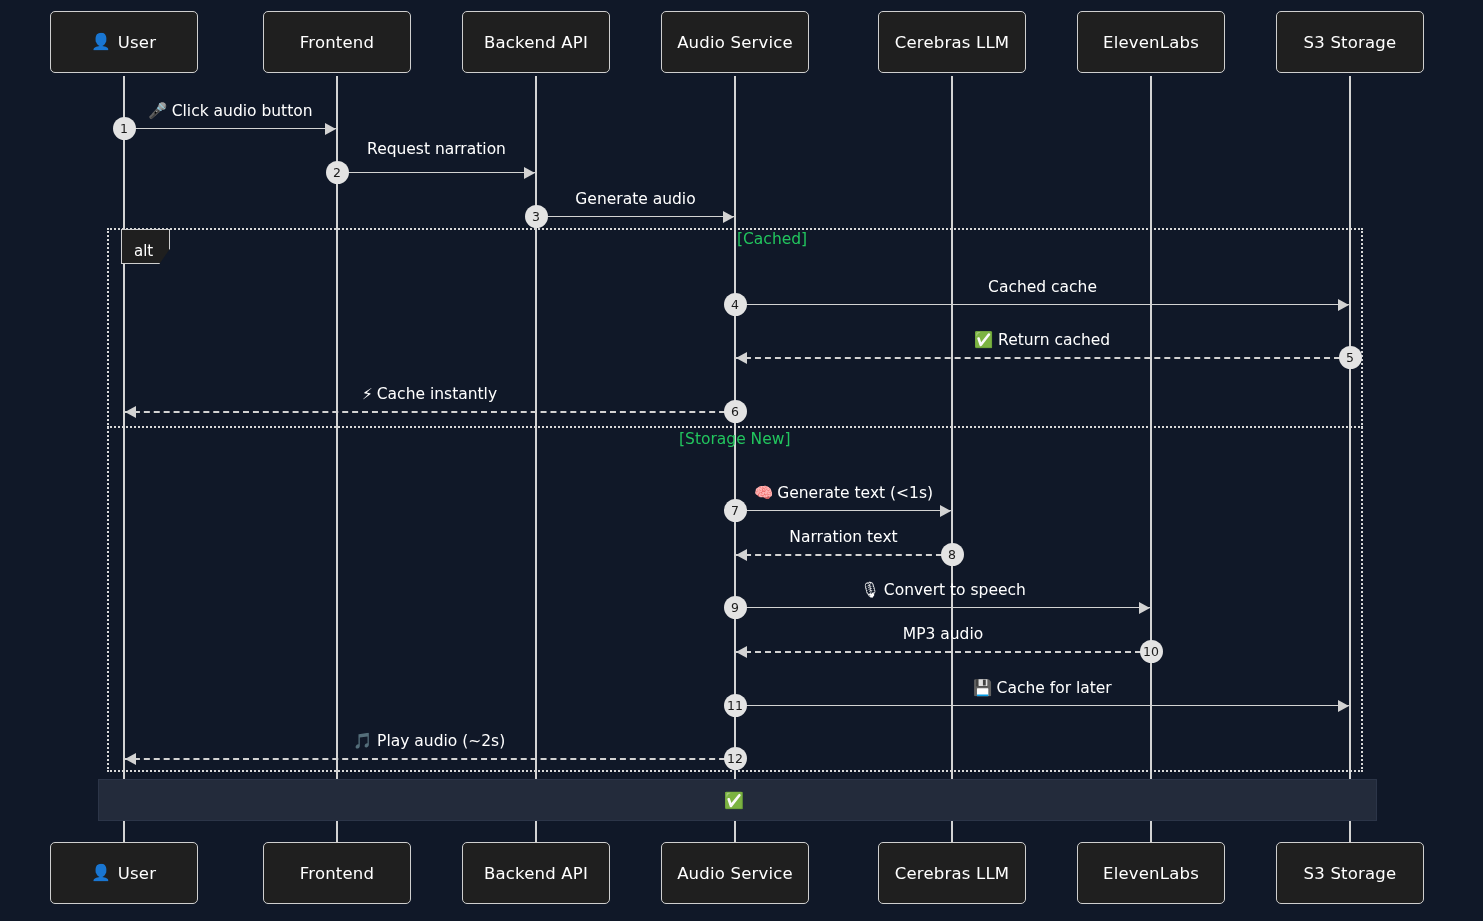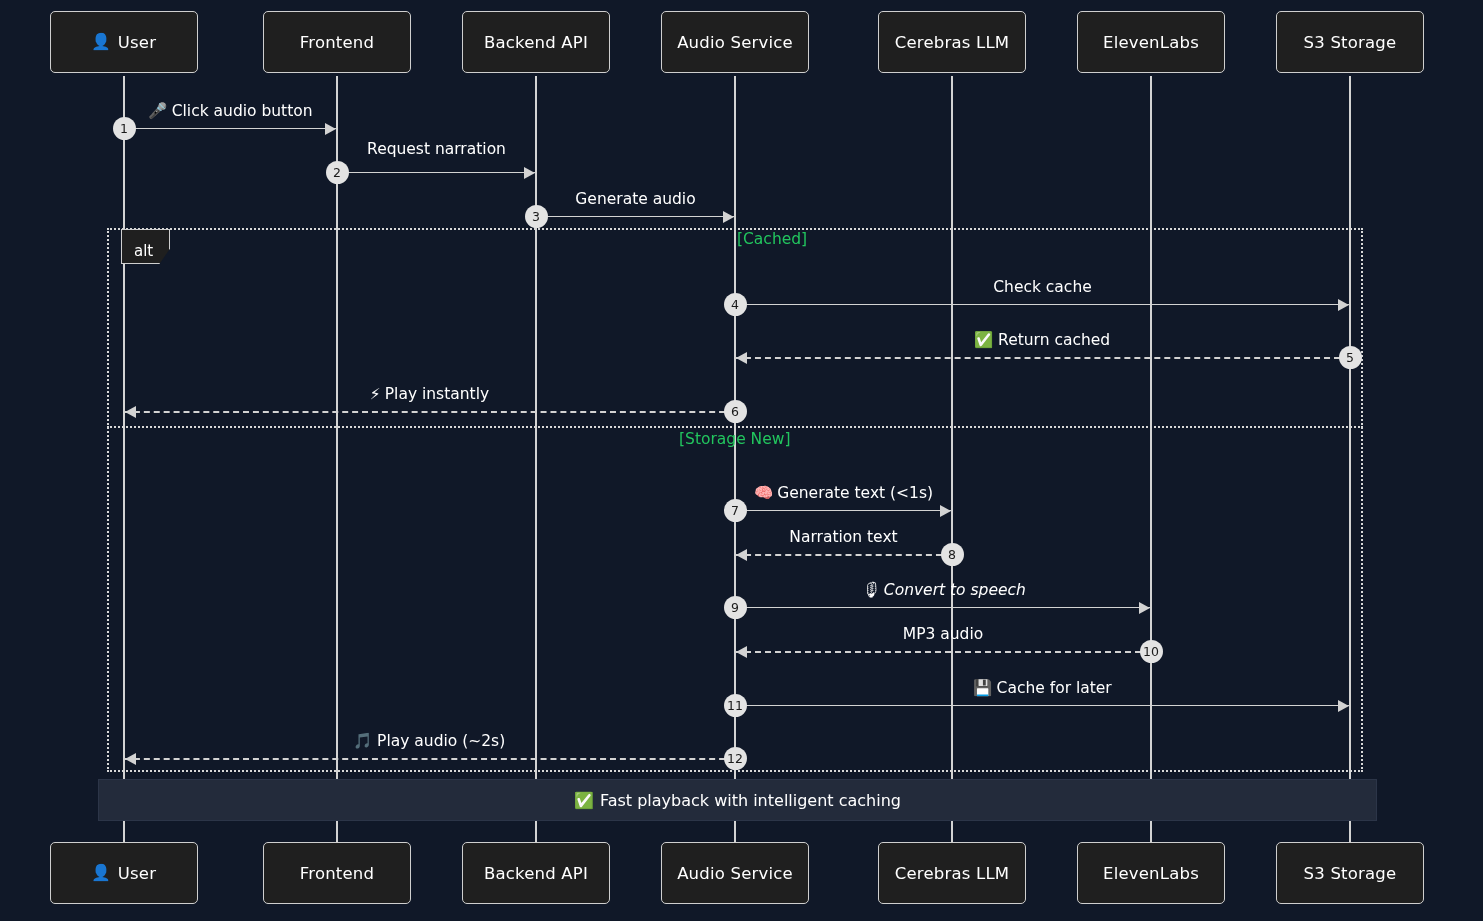--- a/index.html
+++ b/index.html
@@ -199,51 +199,50 @@
     <div class="msgline solid" style="left: 337px; top: 172px; width: 199px;"></div>
     <div class="arrowhead right" style="left: 524px; top: 167px;"></div>
     <div class="msglabel" style="left: 436.5px; top: 140px;"><span>Request narration</span></div>
     <div class="seqnum" style="left: 325.5px; top: 160.5px;">2</div>
     <div class="msgline solid" style="left: 536px; top: 216px; width: 199px;"></div>
     <div class="arrowhead right" style="left: 723px; top: 211px;"></div>
     <div class="msglabel" style="left: 635.5px; top: 190px;"><span>Generate audio</span></div>
     <div class="seqnum" style="left: 524.5px; top: 204.5px;">3</div>
     <div class="msgline solid" style="left: 735px; top: 304px; width: 615px;"></div>
     <div class="arrowhead right" style="left: 1338px; top: 299px;"></div>
-    <div class="msglabel" style="left: 1042.5px; top: 278px;"><span>Check cache</span></div>
+    <div class="msglabel" style="left: 1042.5px; top: 278px;"><span>Cached cache</span></div>
     <div class="seqnum" style="left: 723.5px; top: 292.5px;">4</div>
     <div class="msgline dashed" style="left: 735px; top: 357px; width: 615px;"></div>
     <div class="arrowhead left" style="left: 736px; top: 352px;"></div>
     <div class="msglabel" style="left: 1042.5px; top: 331px;"><span class="emo">✅</span><span>Return cached</span></div>
     <div class="seqnum" style="left: 1338.5px; top: 345.5px;">5</div>
     <div class="msgline dashed" style="left: 124px; top: 411px; width: 611px;"></div>
     <div class="arrowhead left" style="left: 125px; top: 406px;"></div>
-    <div class="msglabel" style="left: 429.5px; top: 385px;"><span class="emo">⚡</span><span>Play instantly</span></div>
+    <div class="msglabel" style="left: 429.5px; top: 385px;"><span class="emo">⚡</span><span>Cache instantly</span></div>
     <div class="seqnum" style="left: 723.5px; top: 399.5px;">6</div>
     <div class="msgline solid" style="left: 735px; top: 510px; width: 217px;"></div>
     <div class="arrowhead right" style="left: 940px; top: 505px;"></div>
     <div class="msglabel" style="left: 843.5px; top: 484px;"><span class="emo">🧠</span><span>Generate text (&lt;1s)</span></div>
     <div class="seqnum" style="left: 723.5px; top: 498.5px;">7</div>
     <div class="msgline dashed" style="left: 735px; top: 554px; width: 217px;"></div>
     <div class="arrowhead left" style="left: 736px; top: 549px;"></div>
     <div class="msglabel" style="left: 843.5px; top: 528px;"><span>Narration text</span></div>
     <div class="seqnum" style="left: 940.5px; top: 542.5px;">8</div>
     <div class="msgline solid" style="left: 735px; top: 607px; width: 416px;"></div>
     <div class="arrowhead right" style="left: 1139px; top: 602px;"></div>
-    <div class="msglabel" style="left: 943px; top: 581px; font-style: italic;"><span class="emo">🎙</span><span>Convert to speech</span></div>
+    <div class="msglabel" style="left: 943px; top: 581px;"><span class="emo">🎙</span><span>Convert to speech</span></div>
     <div class="seqnum" style="left: 723.5px; top: 595.5px;">9</div>
     <div class="msgline dashed" style="left: 735px; top: 651px; width: 416px;"></div>
     <div class="arrowhead left" style="left: 736px; top: 646px;"></div>
     <div class="msglabel" style="left: 943px; top: 625px;"><span>MP3 audio</span></div>
     <div class="seqnum" style="left: 1139.5px; top: 639.5px;">10</div>
     <div class="msgline solid" style="left: 735px; top: 705px; width: 615px;"></div>
     <div class="arrowhead right" style="left: 1338px; top: 700px;"></div>
     <div class="msglabel" style="left: 1042.5px; top: 679px;"><span class="emo">💾</span><span>Cache for later</span></div>
     <div class="seqnum" style="left: 723.5px; top: 693.5px;">11</div>
     <div class="msgline dashed" style="left: 124px; top: 758px; width: 611px;"></div>
     <div class="arrowhead left" style="left: 125px; top: 753px;"></div>
     <div class="msglabel" style="left: 429.5px; top: 732px;"><span class="emo">🎵</span><span>Play audio (~2s)</span></div>
     <div class="seqnum" style="left: 723.5px; top: 746.5px;">12</div>
     <div class="notebanner" style="left: 98px; top: 779px; width: 1279px; height: 42px;">
       <span class="emo">✅</span>
-      <span>Fast playback with intelligent caching</span>
     </div>
   </div>
 
 </body></html>

